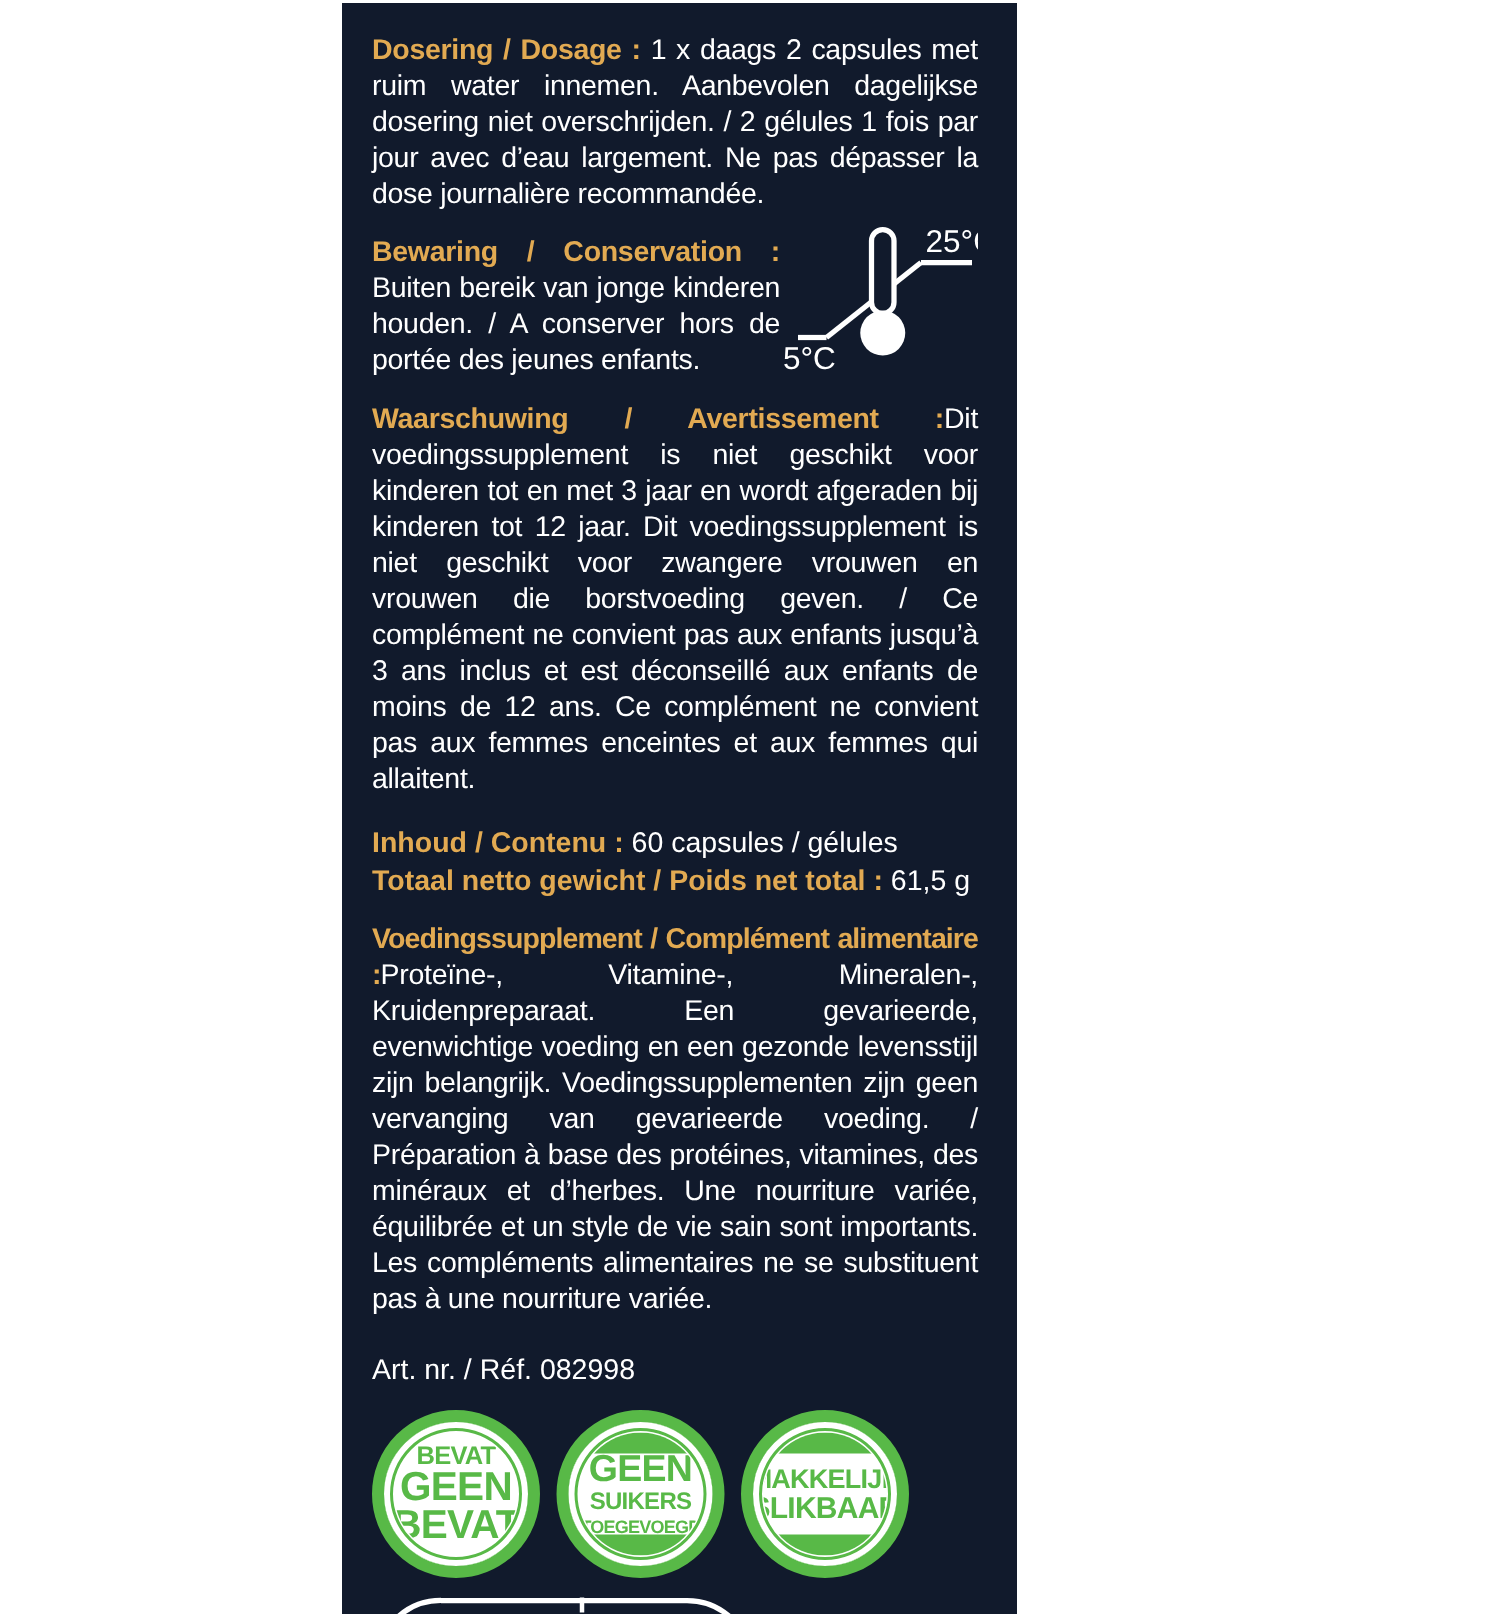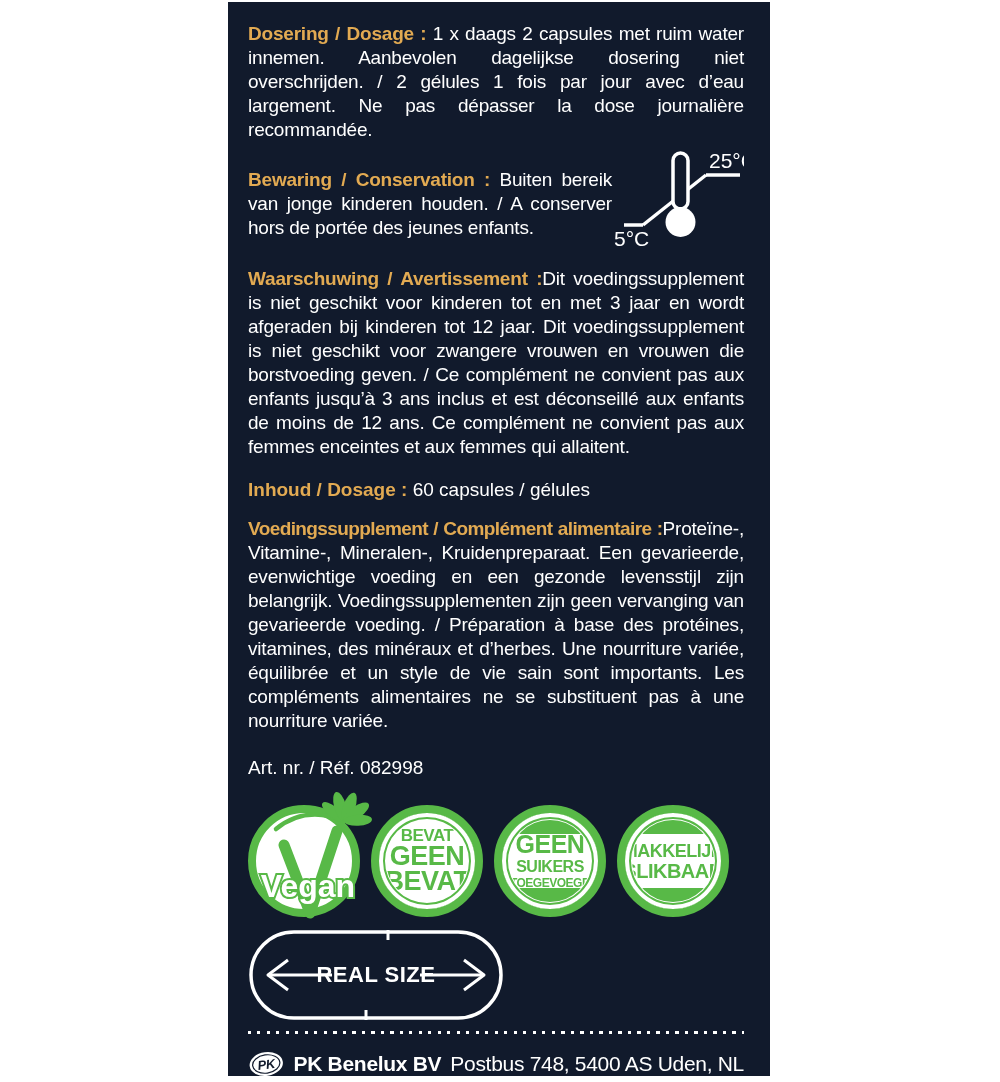--- a/index.html
+++ b/index.html
@@ -1,30 +1,30 @@
 <!DOCTYPE html>
 <html><head>
 <meta charset="utf-8">
 <style>
   html,body{margin:0;padding:0;}
   body{width:1000px;height:1082px;background:#ffffff;font-family:"Liberation Sans",sans-serif;}
   .page{position:relative;width:1000px;height:1082px;background:#ffffff;}
   .label{
-    position:absolute;left:228px;top:2px;width:542px;height:1074px;
+    position:absolute;left:228px;top:2px;width:450px;height:1074px;
     background:#111a2c;color:#ffffff;box-sizing:border-box;
     padding:20px 26px 14px 20px;display:flex;flex-direction:column;overflow:hidden;
   }
   .para{margin:0 0 14px 0;font-size:19px;line-height:24px;text-align:justify;letter-spacing:-0.2px;}
   .h{font-weight:bold;color:#e2aa52;}
   .tight{letter-spacing:-0.6px;word-spacing:-3px;}
   .bewaring-row{display:flex;align-items:center;margin:0 0 15px 0;}
   .bewaring-row .para{width:372px;margin:0;}
   .thermo{margin-left:auto;margin-top:-8px;}
   .inhoud-block{margin:2px 0 15px 0;font-size:19px;line-height:25px;}
-  .artnr{margin:9px 0 12px 0;font-size:19px;line-height:24px;}
+  .artnr{margin:9px 0 1px 0;font-size:19px;line-height:24px;}
   
   .badges{display:flex;gap:11px;margin-top:13px;}
   .badge{position:relative;width:112px;height:112px;box-sizing:border-box;border-radius:50%;
     background:#ffffff;border:8px solid #58b947;
     box-shadow:inset 0 0 0 4px #ffffff, inset 0 0 0 6px #58b947;flex:0 0 auto;}
   .badge-face{position:absolute;inset:7px;border-radius:50%;overflow:hidden;
     display:flex;flex-direction:column;align-items:center;justify-content:center;
     color:#58b947;font-weight:bold;text-align:center;letter-spacing:-0.5px;}
   .cap{position:absolute;left:0;right:0;height:14px;background:#58b947;}
   .cap.top{top:0;} .cap.bottom{bottom:0;}
@@ -66,44 +66,32 @@
           <rect x="61" y="5" width="15" height="56" rx="7.5" fill="#111a2c" stroke="#ffffff" stroke-width="3.5"></rect>
           <circle cx="68.5" cy="74" r="15" fill="#ffffff"></circle>
           <text x="2" y="98" font-size="21" fill="#ffffff">5°C</text>
         </svg>
       </div>
     </div>
 
     <p class="para" style="margin-bottom:16px"><span class="h">Waarschuwing / Avertissement :</span><span>Dit voedingssupplement is niet geschikt voor kinderen tot en met 3 jaar en wordt afgeraden bij kinderen tot 12 jaar. Dit voedingssupplement is niet geschikt voor zwangere vrouwen en vrouwen die borstvoeding geven. / Ce complément ne convient pas aux enfants jusqu’à 3 ans inclus et est déconseillé aux enfants de moins de 12 ans. Ce complément ne convient pas aux femmes enceintes et aux femmes qui allaitent.</span></p>
 
     <div class="inhoud-block">
-      <div><span class="h">Inhoud / Dosage :</span>
+      <div><span class="h">Inhoud / Contenu :</span>
         <span>60 capsules / gélules</span></div>
+      <div><span class="h">Totaal netto gewicht / Poids net total :</span>
+        <span>61,5 g</span></div>
     </div>
 
     <p class="para"><span class="h tight">Voedingssupplement / Complément alimentaire :</span><span>Proteïne-, Vitamine-, Mineralen-, Kruidenpreparaat. Een gevarieerde, evenwichtige voeding en een gezonde levensstijl zijn belangrijk. Voedingssupplementen zijn geen vervanging van gevarieerde voeding. / Préparation à base des protéines, vitamines, des minéraux et d’herbes. Une nourriture variée, équilibrée et un style de vie sain sont importants. Les compléments alimentaires ne se substituent pas à une nourriture variée.</span></p>
 
     <div class="artnr">Art. nr. / Réf. 082998</div>
 
     <div class="badges">
 
-      <div class="badge" style="box-shadow:none;">
-        <svg class="vegan-svg" width="136" height="136" viewBox="0 0 136 136">
-          <polyline points="40,46 66,114 93,32" fill="none" stroke="#58b947" stroke-width="11" stroke-linecap="round" stroke-linejoin="round"></polyline>
-          <path d="M100 22 Q62 6 32 30" fill="none" stroke="#58b947" stroke-width="4.5" stroke-linecap="round"></path>
-          <g transform="translate(100,22)" fill="#58b947">
-            <ellipse transform="rotate(-140)" cx="14" cy="0" rx="14" ry="5.5"></ellipse>
-            <ellipse transform="rotate(-105)" cx="15" cy="0" rx="15" ry="6"></ellipse>
-            <ellipse transform="rotate(-70)" cx="15" cy="0" rx="15" ry="6"></ellipse>
-            <ellipse transform="rotate(-35)" cx="15" cy="0" rx="15" ry="6"></ellipse>
-            <ellipse transform="rotate(-3)" cx="14" cy="0" rx="14" ry="5.5"></ellipse>
-          </g>
-          <text x="64" y="98" text-anchor="middle" font-size="32" font-weight="bold" fill="#ffffff" stroke="#58b947" stroke-width="4" paint-order="stroke">Vegan</text>
-        </svg>
-      </div>
 
       <div class="badge">
         <div class="badge-face">
           <span class="bz1">BEVAT</span>
           <span class="bz2">GEEN</span>
           <span class="bz2">BEVAT</span>
         </div>
       </div>
 
       <div class="badge">

